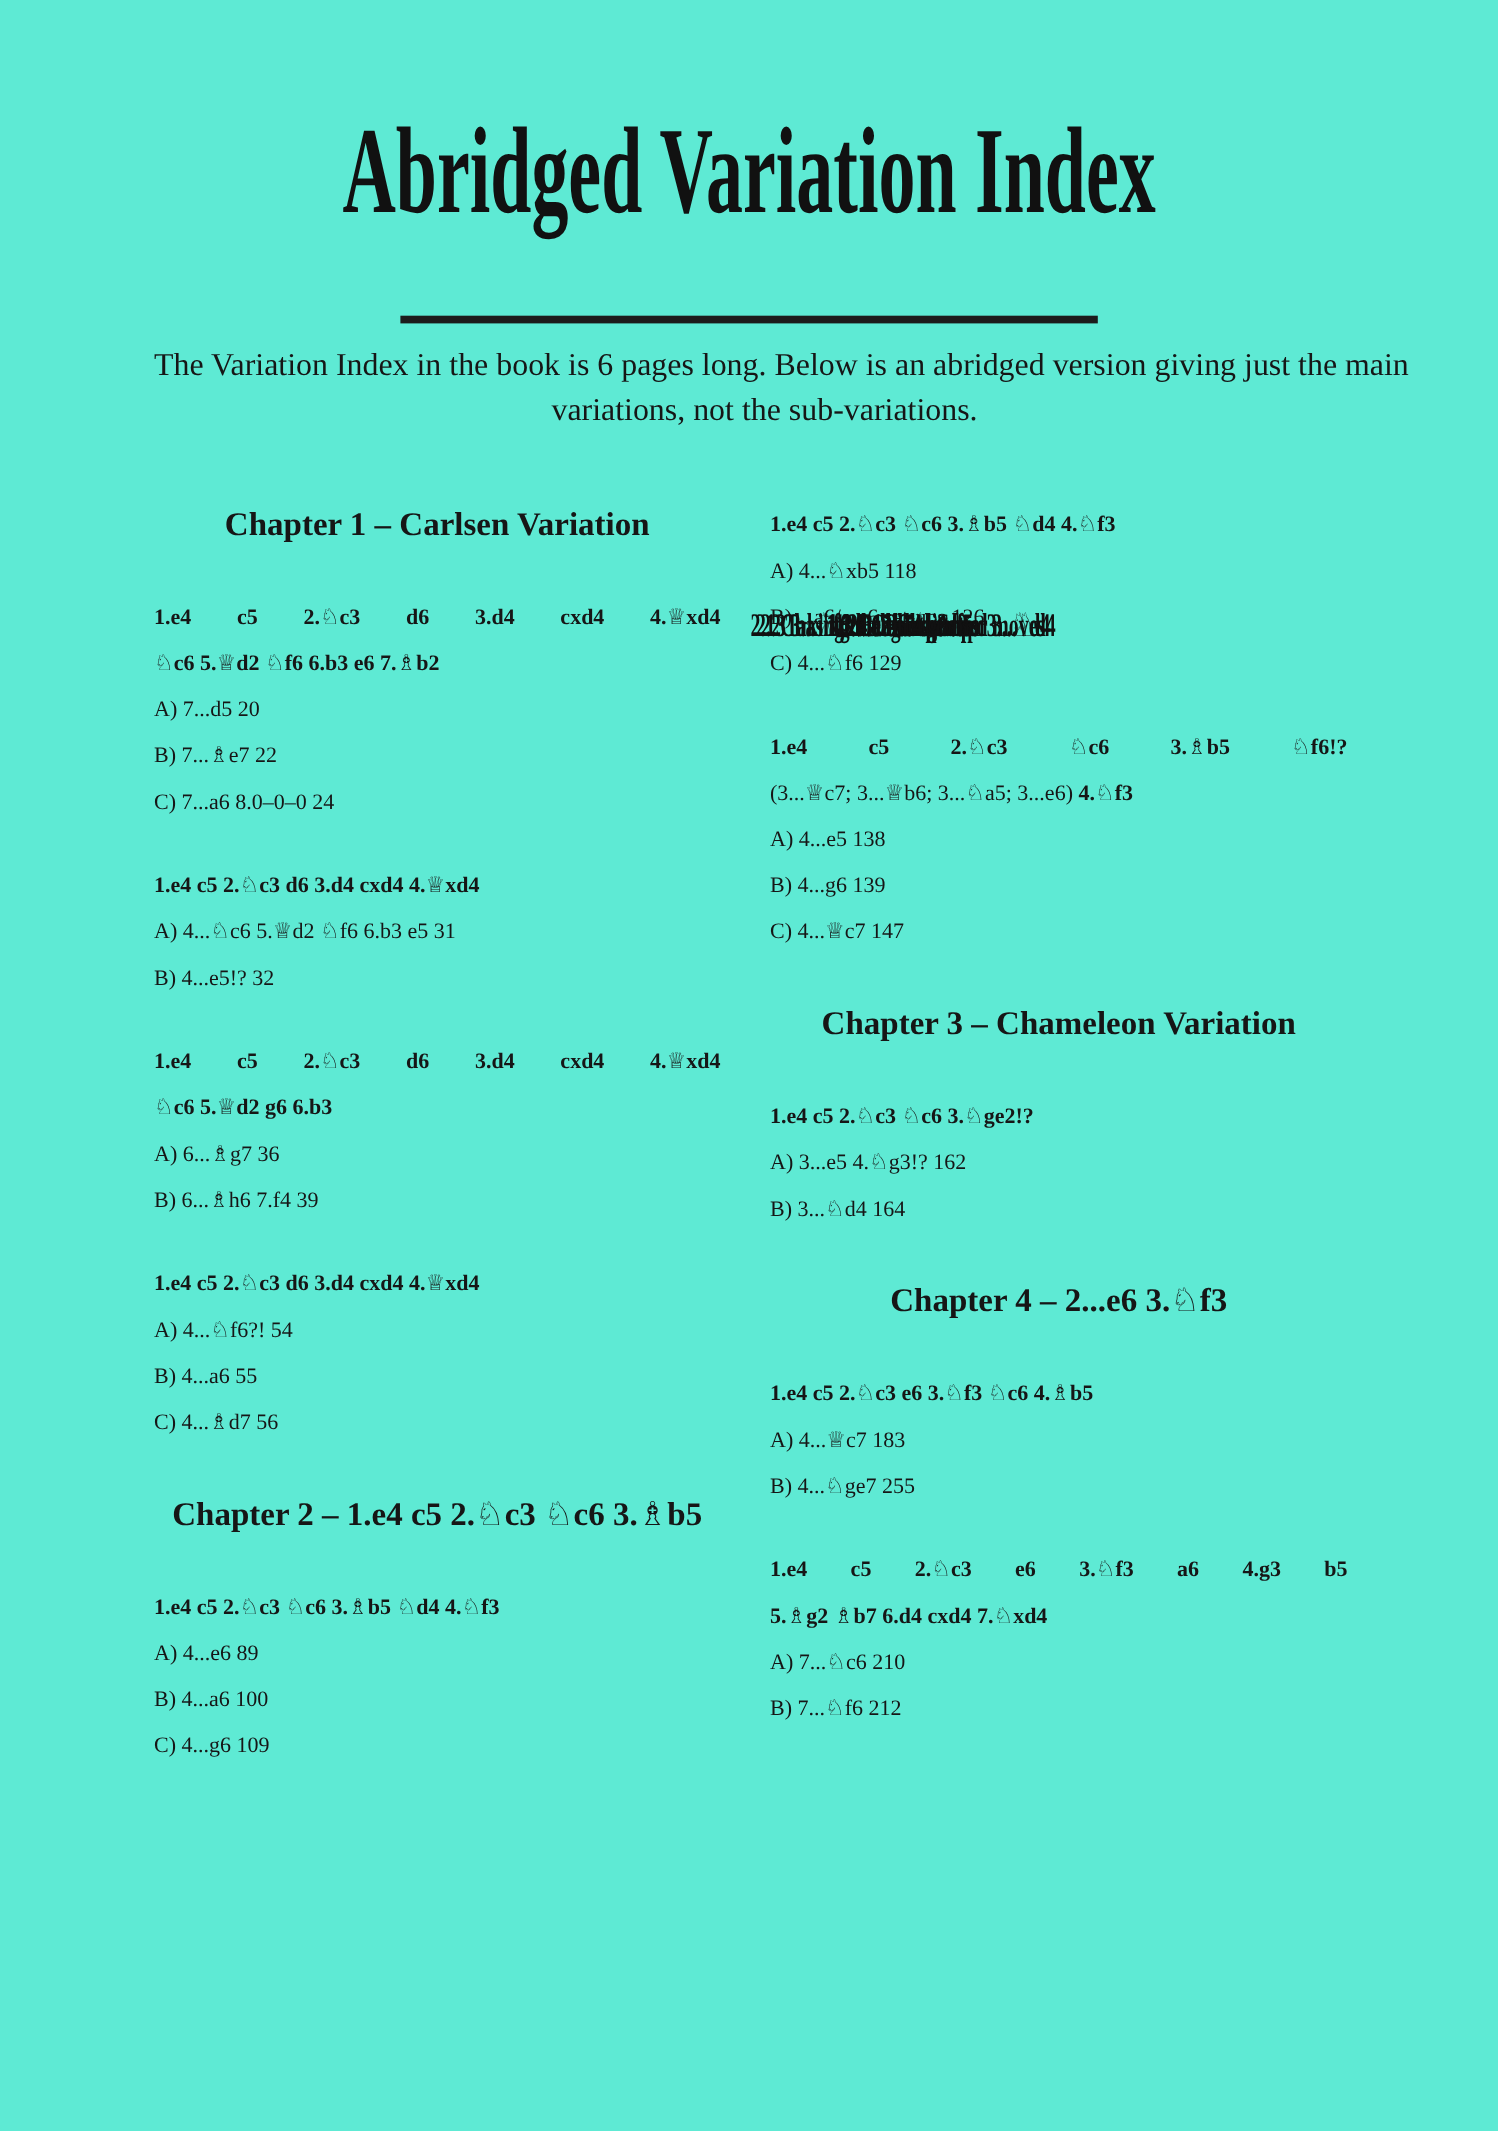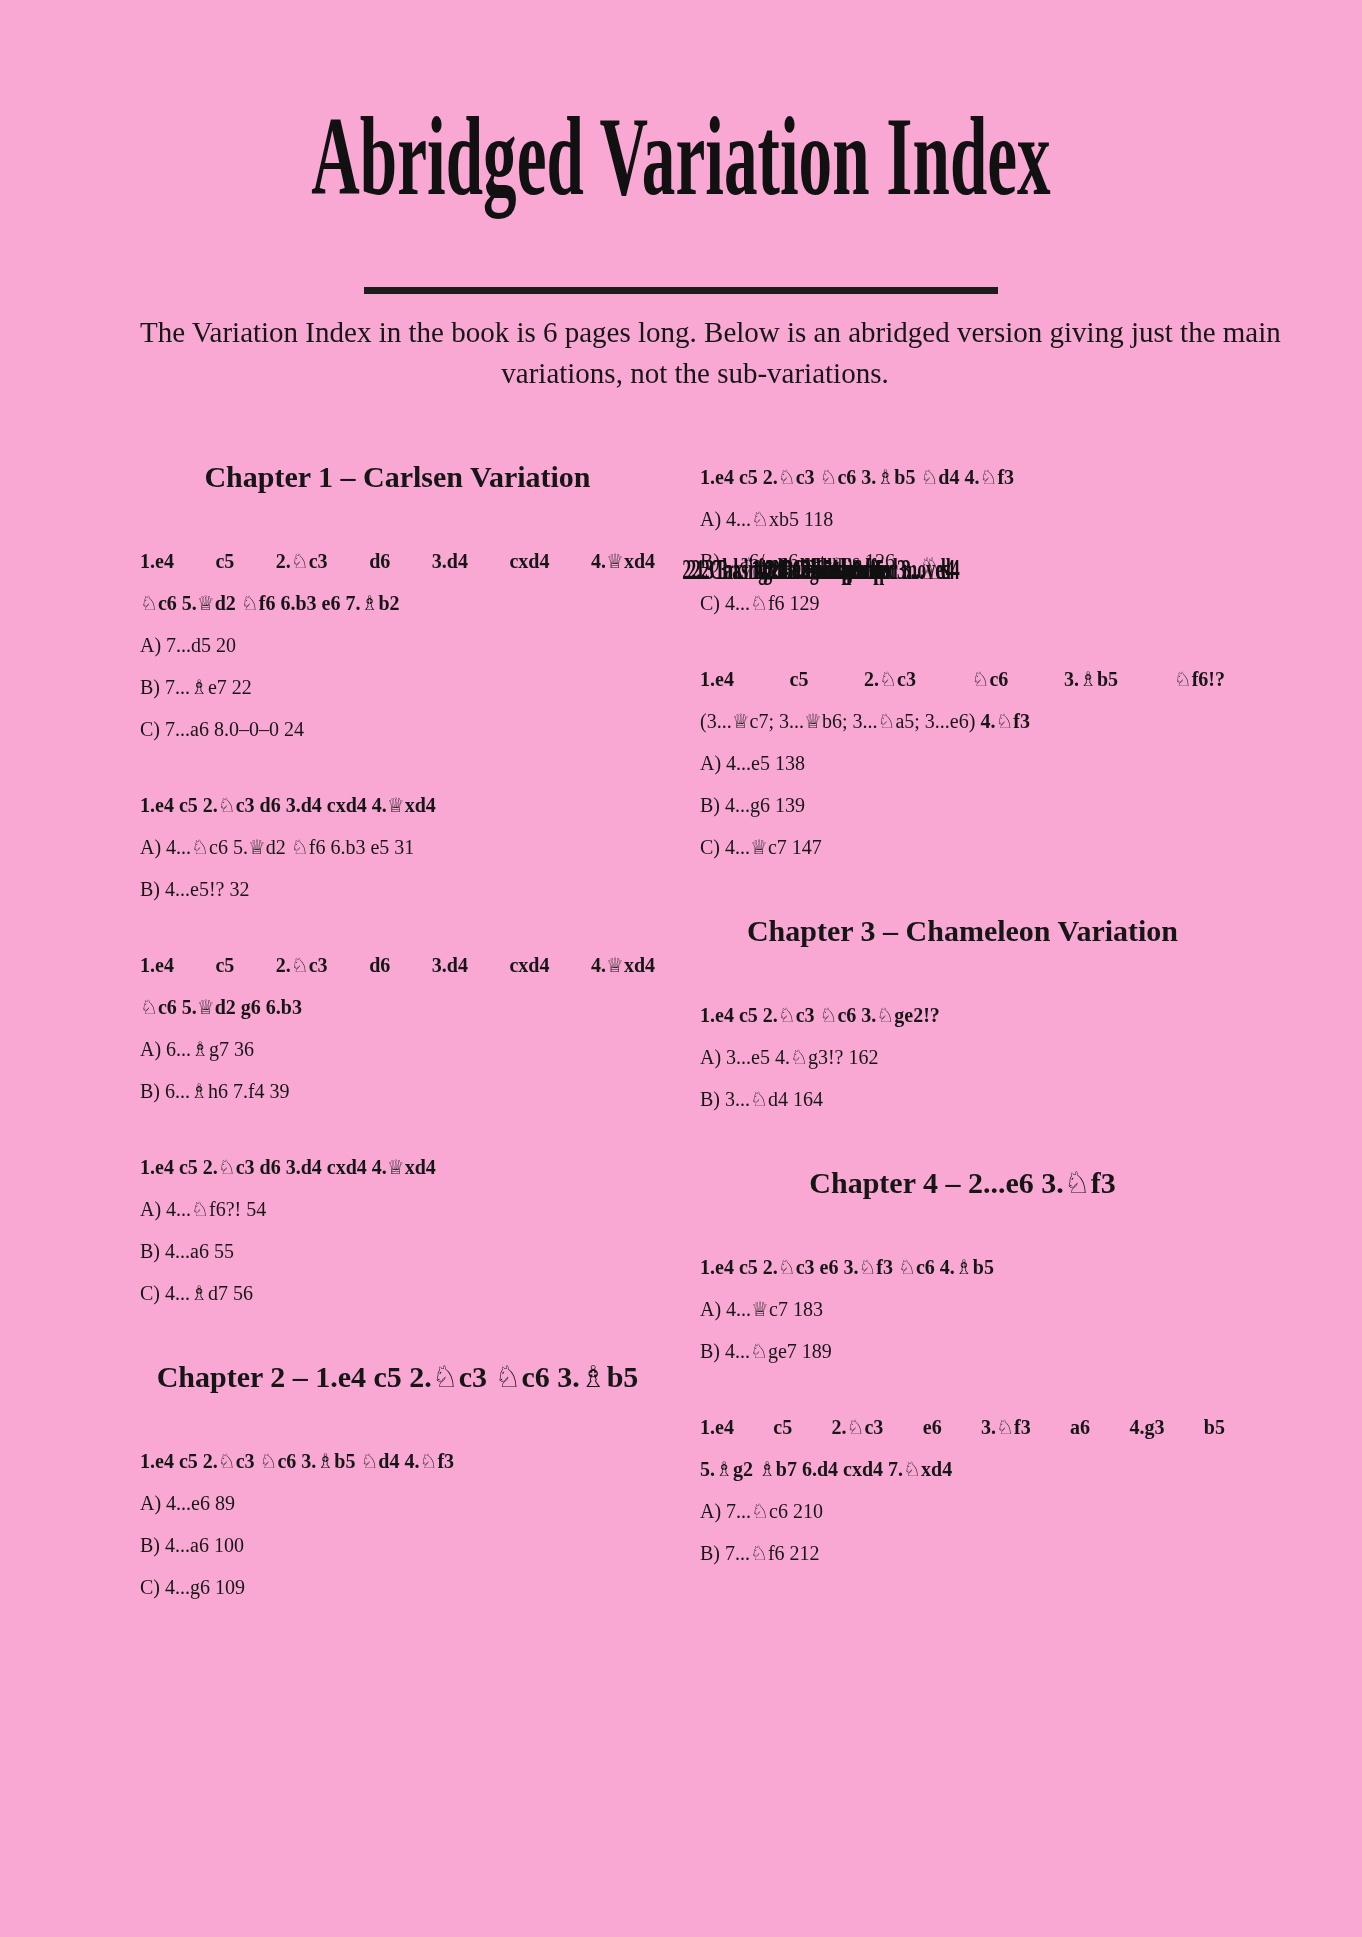--- a/index.html
+++ b/index.html
@@ -1,19 +1,19 @@
 <!DOCTYPE html>
 <html><head>
 <meta charset="utf-8">
 <style>
   html,body{margin:0;padding:0;background:#e8e8e8;}
   .page{
     position:relative;
     width:1362px;height:1937px;
-    background:#f9a8d4;
+    background:#5eead4;
     color:#161616;
     font-family:"Liberation Serif","DejaVu Sans",serif;
     overflow:hidden;
   }
   .title{
     position:absolute;
     top:92px;left:0;width:1362px;
     text-align:center;
     font-size:112px;
     font-weight:bold;
@@ -136,21 +136,21 @@
         <div class="section-block">
           <div class="line moves"><span>1.e4 c5 2.♘c3 ♘c6 3.♘ge2!?</span></div>
           <div class="line item"><span>A) 3...e5 4.♘g3!? 162</span></div>
           <div class="line item"><span>B) 3...♘d4 164</span></div>
         </div>
         <div class="chapter-heading">Chapter 4 – 2...e6 3.♘f3</div>
         <div class="section-block">
           <div class="line title"><span>4.1 3...♘c6</span></div>
           <div class="line moves"><span>1.e4 c5 2.♘c3 e6 3.♘f3 ♘c6 4.♗b5</span></div>
           <div class="line item"><span>A) 4...♕c7 183</span></div>
-          <div class="line item"><span>B) 4...♘ge7 189</span></div>
+          <div class="line item"><span>B) 4...♘ge7 255</span></div>
         </div>
         <div class="section-block">
           <div class="line title"><span>4.2 3...a6 4.g3 b5</span></div>
           <div class="line moves justify"><span>1.e4 c5 2.♘c3 e6 3.♘f3 a6 4.g3 b5</span></div>
           <div class="line moves"><span>5.♗g2 ♗b7 6.d4 cxd4 7.♘xd4</span></div>
           <div class="line item"><span>A) 7...♘c6 210</span></div>
           <div class="line item"><span>B) 7...♘f6 212</span></div>
         </div>
       </div>
   </div>

